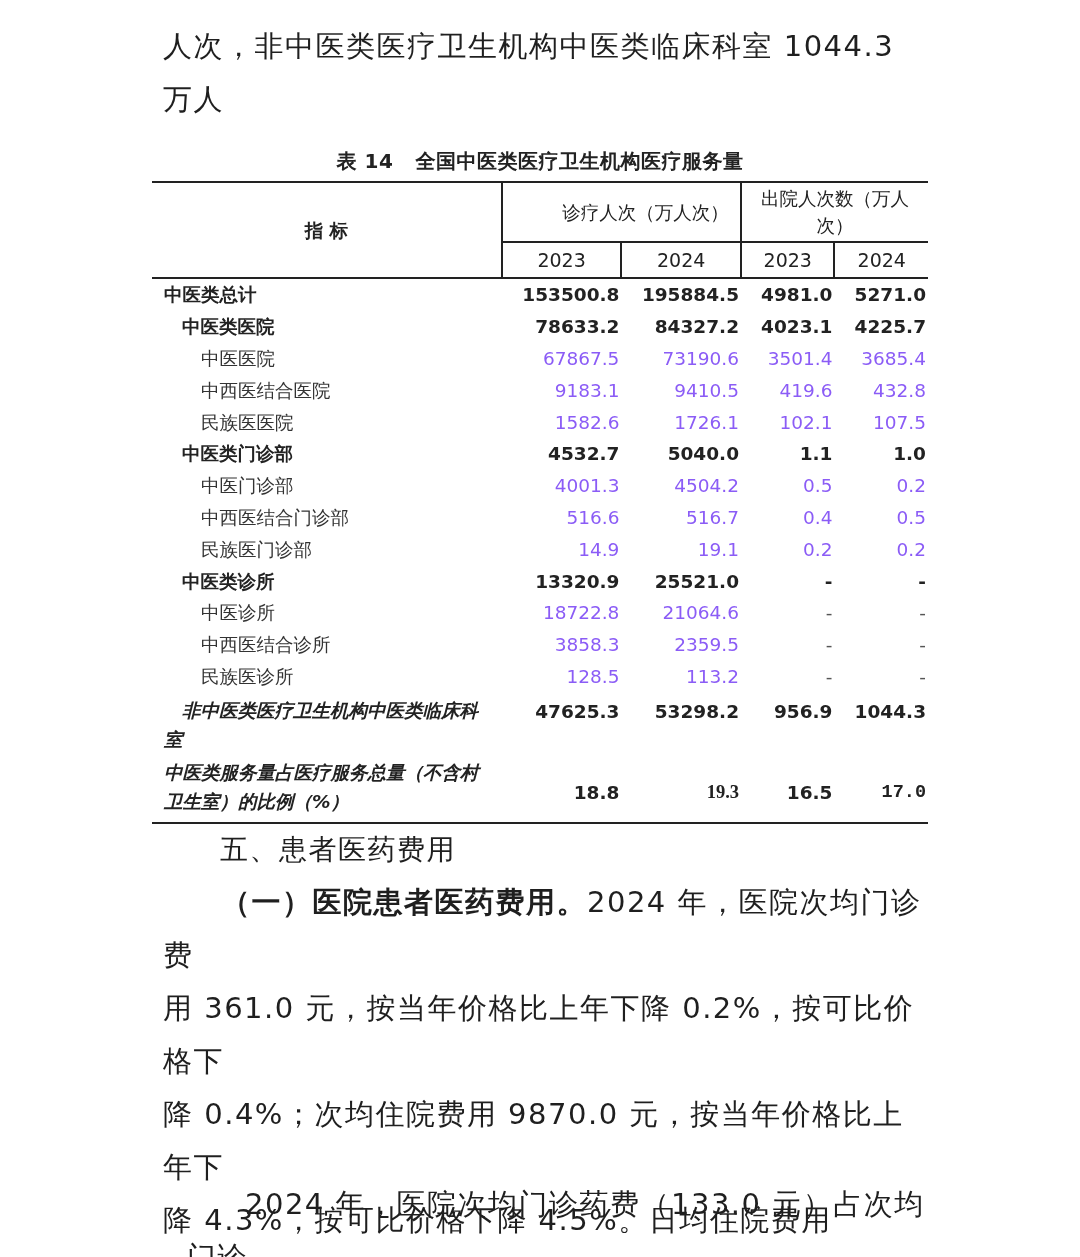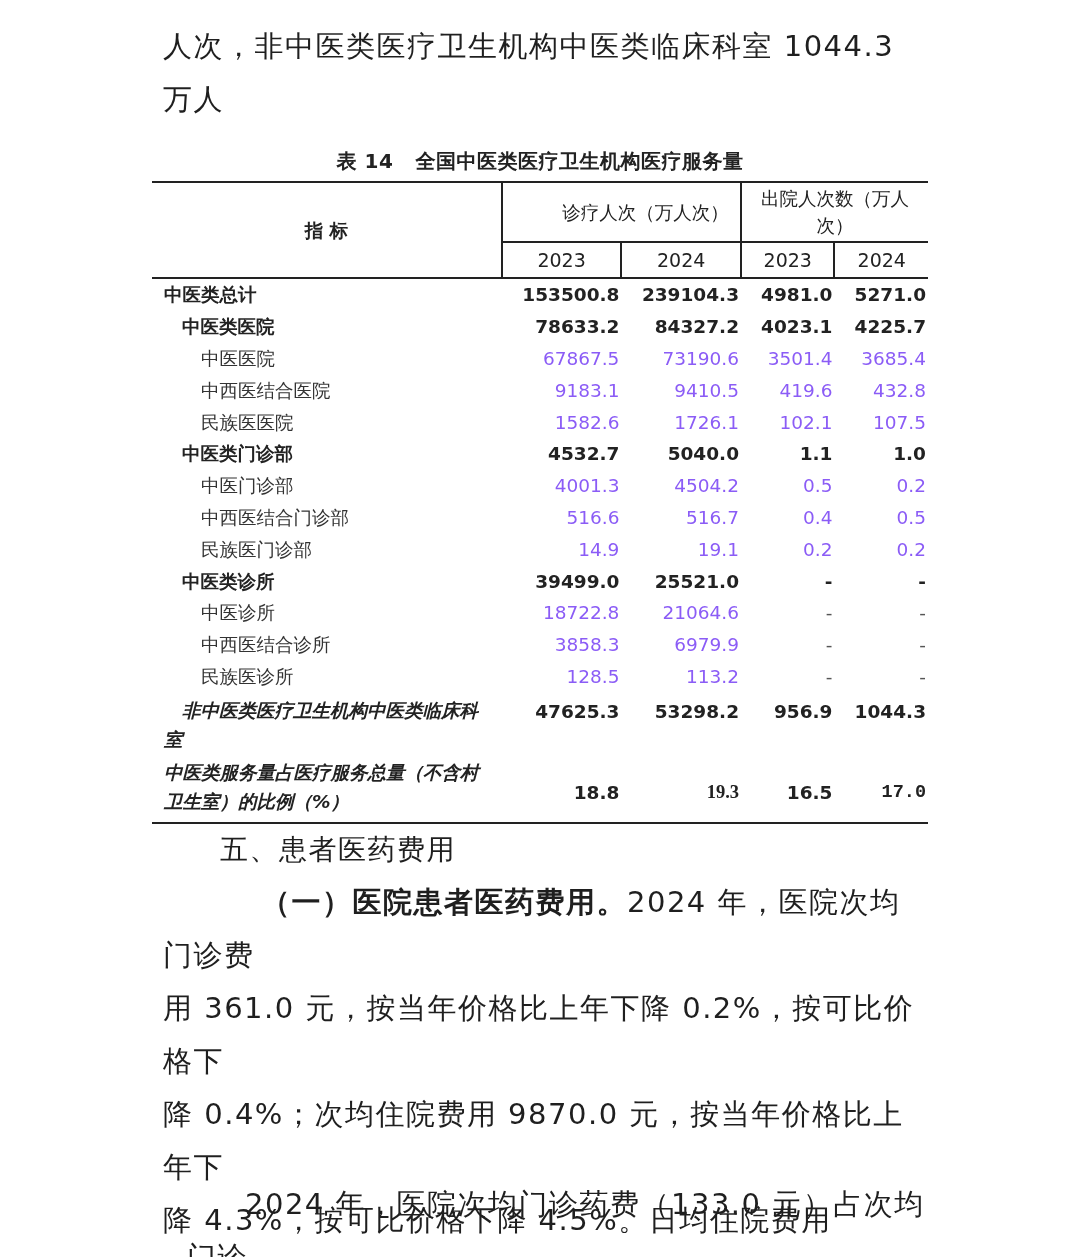--- a/index.html
+++ b/index.html
@@ -5,21 +5,21 @@
   html, body { margin: 0; padding: 0; background: #ffffff; }
   body {
     width: 1080px; height: 1257px; overflow: hidden; position: relative;
     font-family: "DejaVu Sans", "Liberation Sans", sans-serif; color: #1a1a1a;
   }
   .para {
     position: absolute; left: 163px; width: 760px;
     font-size: 29px; line-height: 53px; letter-spacing: 1.5px; color: #1f1f1f;
     margin: 0;
   }
-  .para b { font-weight: bold; margin-left: 40px; }
+  .para b { font-weight: bold; }
 
   .table-title {
     position: absolute; left: 150px; width: 780px; top: 148px;
     text-align: center; font-size: 20px; font-weight: bold; color: #222;
     letter-spacing: 0.5px;
   }
   .table-title .num { margin-right: 22px; }
 
   table.stats {
     position: absolute; left: 152px; top: 181px; width: 776px;
@@ -88,21 +88,21 @@
       <th class="h-year br">2023</th>
       <th class="h-year br">2024</th>
       <th class="h-year br">2023</th>
       <th class="h-year">2024</th>
     </tr>
   </thead>
   <tbody id="tbody">
       <tr class="row lvl0 bold first-row">
         <td class="lbl">中医类总计</td>
         <td class="num">153500.8</td>
-        <td class="num">239104.3</td>
+        <td class="num">195884.5</td>
         <td class="num">4981.0</td>
         <td class="num">5271.0</td>
       </tr>
       <tr class="row lvl1 bold">
         <td class="lbl">中医类医院</td>
         <td class="num">78633.2</td>
         <td class="num">84327.2</td>
         <td class="num">4023.1</td>
         <td class="num">4225.7</td>
       </tr>
@@ -150,36 +150,36 @@
       </tr>
       <tr class="row lvl2">
         <td class="lbl">民族医门诊部</td>
         <td class="num">14.9</td>
         <td class="num">19.1</td>
         <td class="num">0.2</td>
         <td class="num">0.2</td>
       </tr>
       <tr class="row lvl1 bold">
         <td class="lbl">中医类诊所</td>
-        <td class="num">39499.0</td>
+        <td class="num">13320.9</td>
         <td class="num">25521.0</td>
         <td class="num">-</td>
         <td class="num">-</td>
       </tr>
       <tr class="row lvl2">
         <td class="lbl">中医诊所</td>
         <td class="num">18722.8</td>
         <td class="num">21064.6</td>
         <td class="num" style="color: rgb(85, 85, 85);">-</td>
         <td class="num" style="color: rgb(85, 85, 85);">-</td>
       </tr>
       <tr class="row lvl2">
         <td class="lbl">中西医结合诊所</td>
         <td class="num">3858.3</td>
-        <td class="num">6979.9</td>
+        <td class="num">2359.5</td>
         <td class="num" style="color: rgb(85, 85, 85);">-</td>
         <td class="num" style="color: rgb(85, 85, 85);">-</td>
       </tr>
       <tr class="row lvl2">
         <td class="lbl">民族医诊所</td>
         <td class="num">128.5</td>
         <td class="num">113.2</td>
         <td class="num" style="color: rgb(85, 85, 85);">-</td>
         <td class="num" style="color: rgb(85, 85, 85);">-</td>
       </tr>

